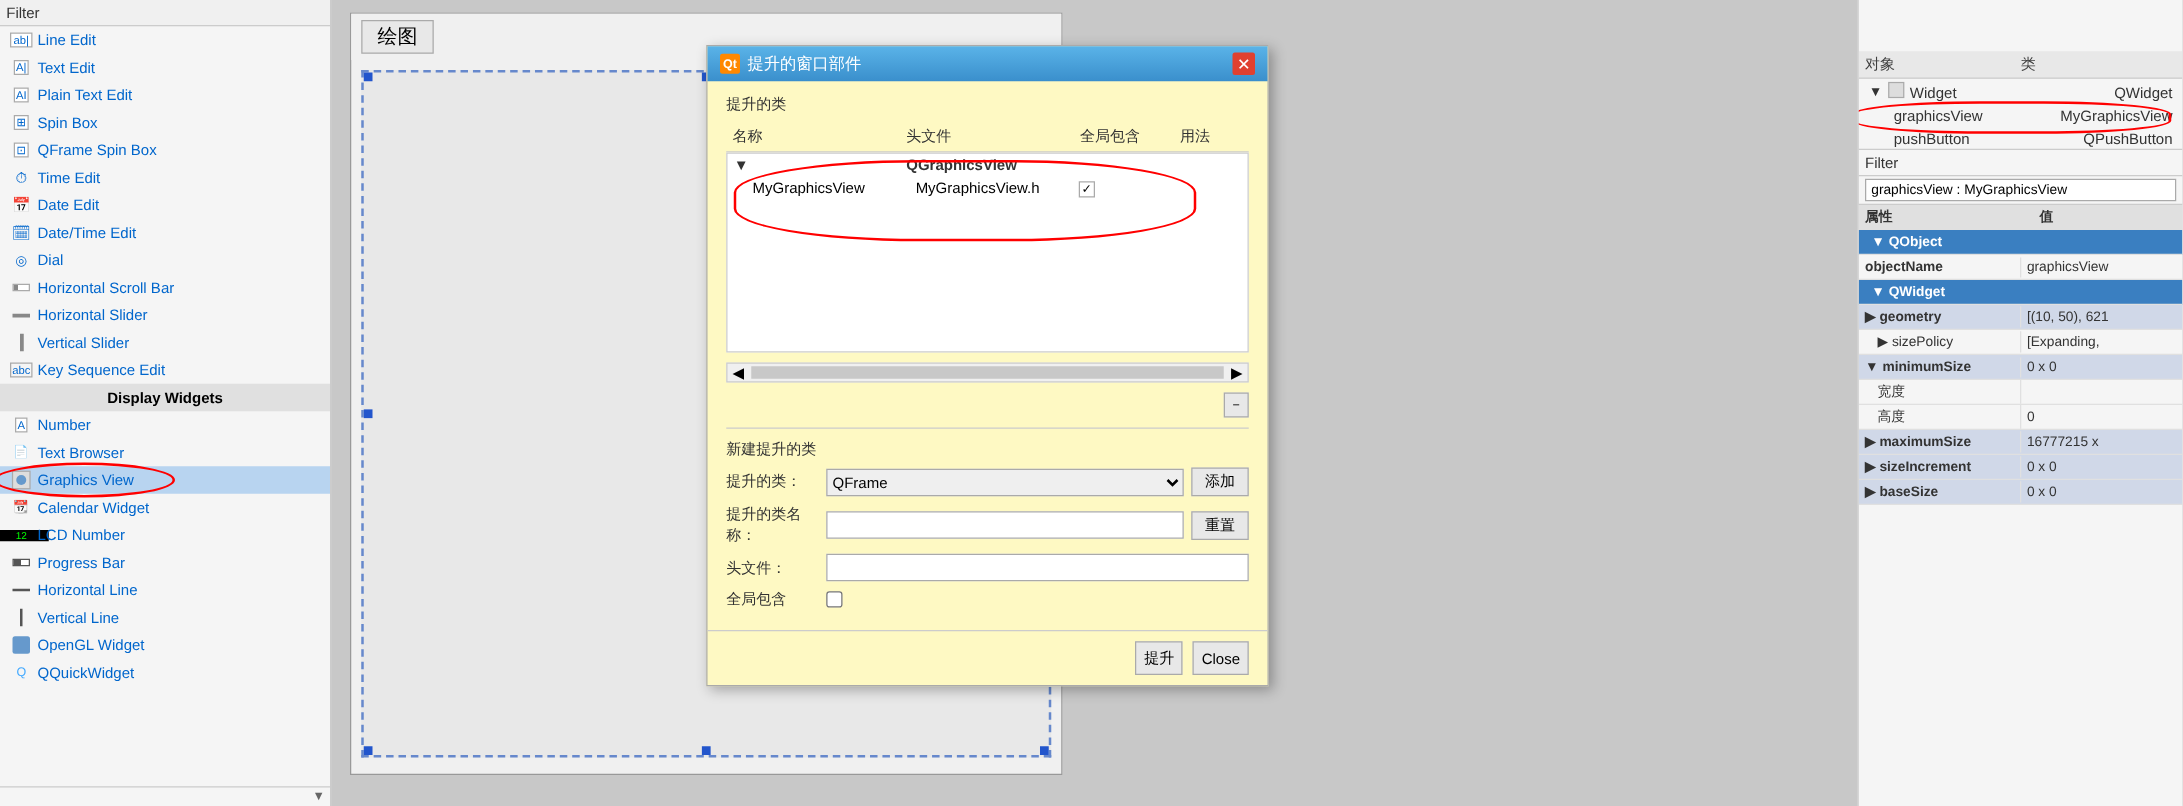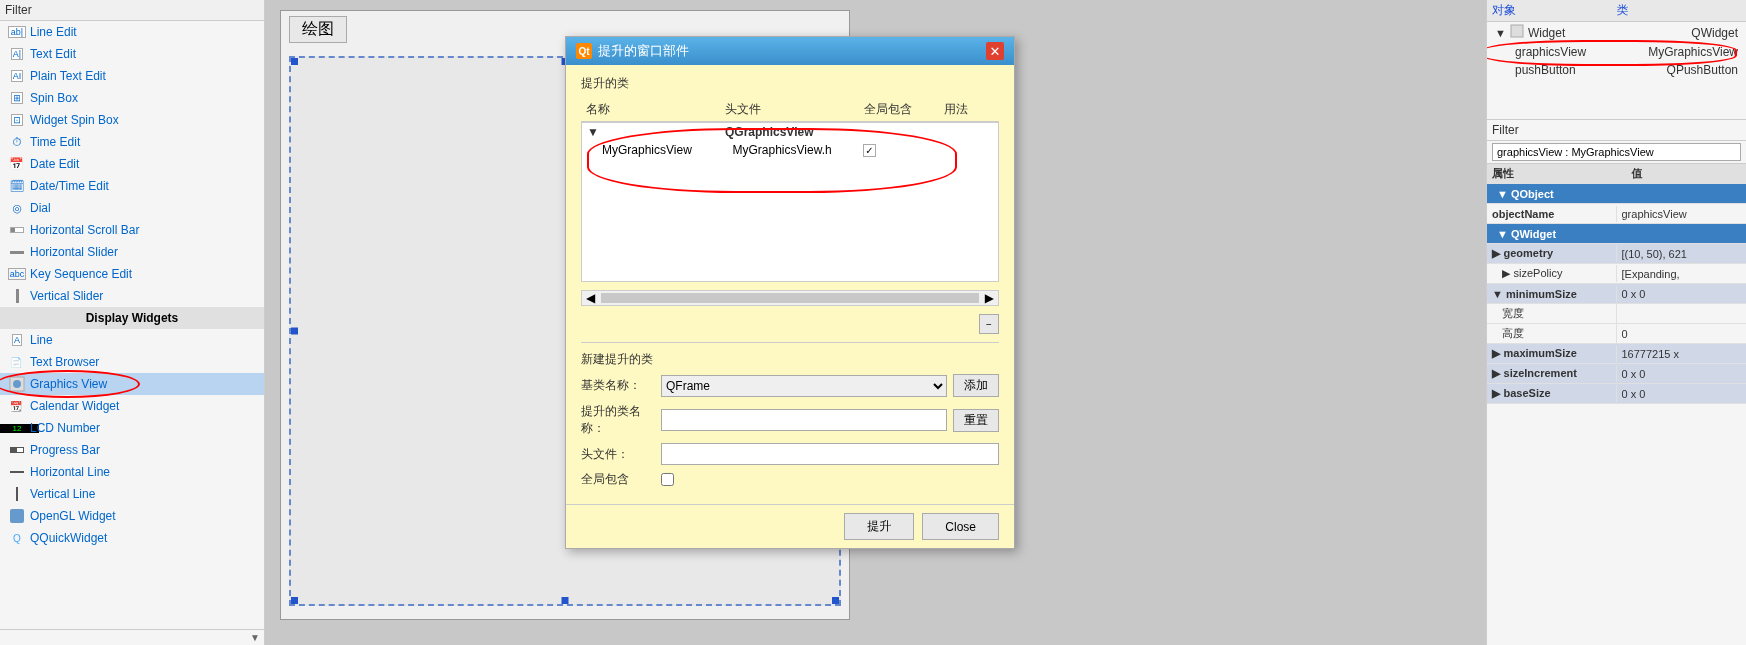--- a/index.html
+++ b/index.html
@@ -222,21 +222,21 @@
       font-size: 12px;
     }
     .dialog-footer {
       display: flex;
       justify-content: flex-end;
       gap: 8px;
       padding: 8px 15px;
       border-top: 1px solid #ccc;
     }
     .dialog-footer button {
-      padding: 4px 22px;
+      padding: 4px 6px;
       border: 1px solid #aaa;
       background: #e8e8e8;
       cursor: pointer;
       font-size: 12px;
     }
 
     
     .right-panel {
       width: 260px;
       background: #f5f5f5;
@@ -250,21 +250,22 @@
       border-bottom: 1px solid #ccc;
       overflow: hidden;
     }
     .right-top-header {
       display: grid;
       grid-template-columns: 1fr 1fr;
       background: #e8e8e8;
       border-bottom: 1px solid #ccc;
       padding: 2px 5px;
       font-size: 12px;
-      color: #1d4ed8;
+      color: #404040;
+      margin-top: 41px;
     }
     .object-tree-row {
       display: flex;
       align-items: center;
       padding: 2px 8px;
       font-size: 12px;
       color: #333;
     }
     .tree-icon { margin-right: 4px; font-size: 11px; }
     .right-filter {
@@ -356,21 +357,21 @@
     <div class="list-item">
       <span class="icon">
           <span style="font-size:9px;border:1px solid #aaa;padding:0 1px;background:#fff;">⊞</span>
         </span>
       <span>Spin Box</span>
     </div>
     <div class="list-item">
       <span class="icon">
           <span style="font-size:9px;border:1px solid #aaa;padding:0 1px;background:#fff;">⊡</span>
         </span>
-      <span>Widget Spin Box</span>
+      <span>QFrame Spin Box</span>
     </div>
     <div class="list-item">
       <span class="icon">⏱</span>
       <span>Time Edit</span>
     </div>
     <div class="list-item">
       <span class="icon">📅</span>
       <span>Date Edit</span>
     </div>
     <div class="list-item">
@@ -390,39 +391,39 @@
       <span>Horizontal Scroll Bar</span>
     </div>
     <div class="list-item">
       <span class="icon">
           <span style="display:inline-block;width:14px;height:3px;background:#888;"></span>
         </span>
       <span>Horizontal Slider</span>
     </div>
     <div class="list-item">
       <span class="icon">
+          <span style="display:inline-block;width:3px;height:14px;background:#888;"></span>
+        </span>
+      <span>Vertical Slider</span>
+    </div>
+    <div class="list-item">
+      <span class="icon">
           <span style="font-size:9px;border:1px solid #aaa;padding:0 1px;">abc</span>
         </span>
       <span>Key Sequence Edit</span>
-    </div>
-    <div class="list-item">
-      <span class="icon">
-          <span style="display:inline-block;width:3px;height:14px;background:#888;"></span>
-        </span>
-      <span>Vertical Slider</span>
     </div>
 
     <div class="list-item section-header">
       <span>Display Widgets</span>
     </div>
     <div class="list-item">
       <span class="icon">
           <span style="font-size:9px;border:1px solid #aaa;padding:0 1px;background:#fff;">A</span>
         </span>
-      <span>Line</span>
+      <span>Number</span>
     </div>
     <div class="list-item">
       <span class="icon">
           <span style="font-size:10px;color:#888;">📄</span>
         </span>
       <span>Text Browser</span>
     </div>
     <div class="list-item highlighted" style="position:relative;">
       <span class="icon">
         <svg width="16" height="16">
@@ -542,21 +543,21 @@
         </div>
 
         <div style="display:flex;justify-content:flex-end;margin-bottom:4px;">
           <div class="scroll-arrow">−</div>
         </div>
 
         <div class="dialog-divider"></div>
         <div class="new-class-section">新建提升的类</div>
 
         <div class="form-row">
-          <label>基类名称：</label>
+          <label>提升的类：</label>
           <select>
             <option>QFrame</option>
           </select>
           <button class="side-btn">添加</button>
         </div>
         <div class="form-row">
           <label>提升的类名称：</label>
           <input type="text" value="" style="">
           <button class="side-btn">重置</button>
         </div>

